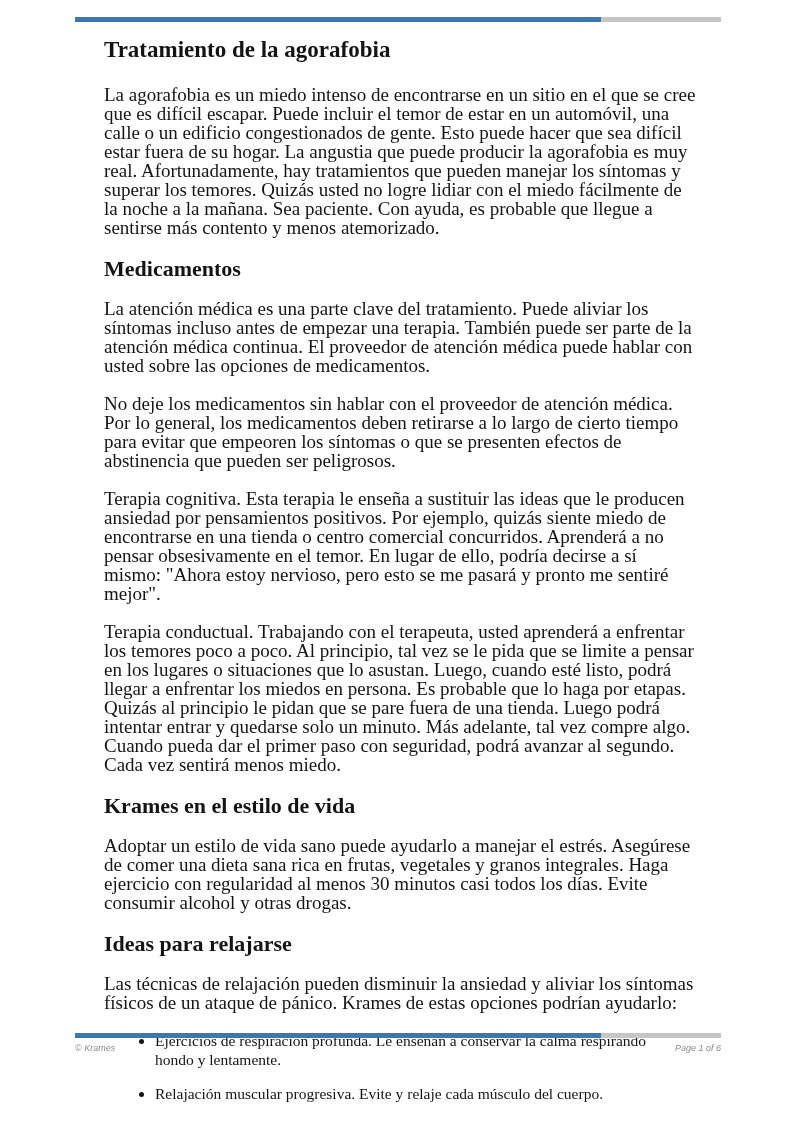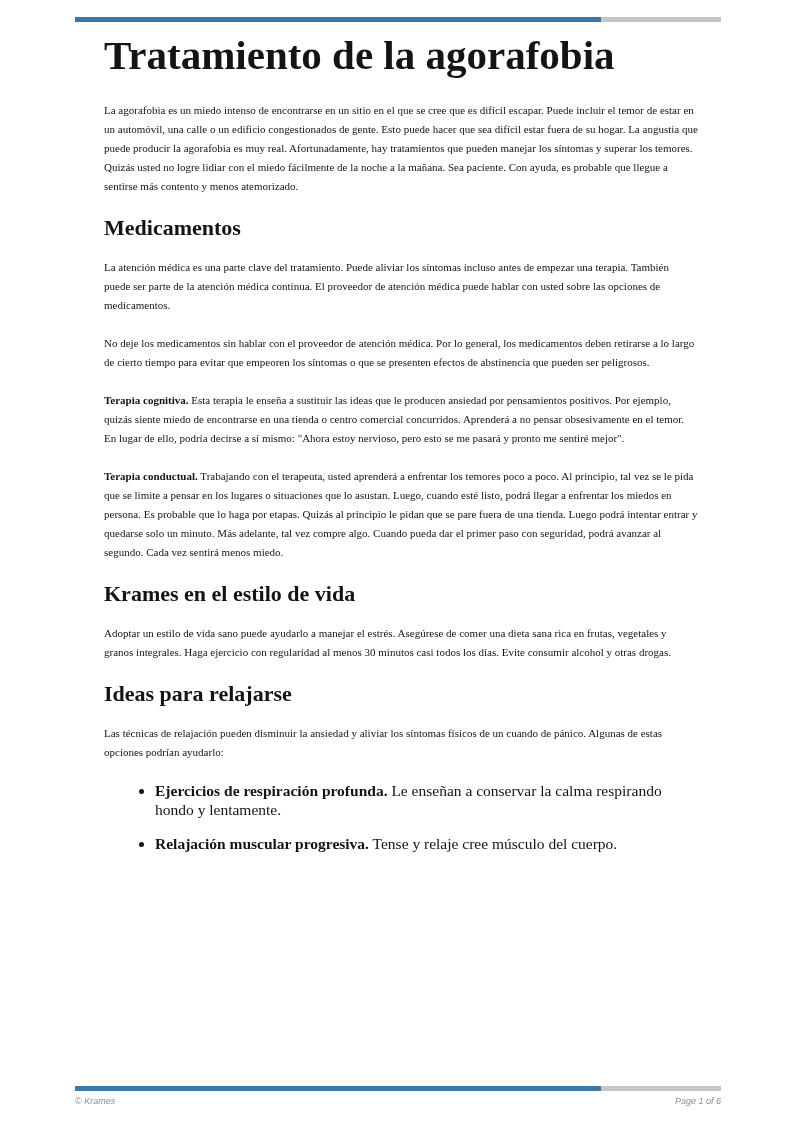--- a/index.html
+++ b/index.html
@@ -30,51 +30,51 @@
     background: var(--rule-gray, #c6c6c6);
   }
   .top-rule {
     margin-top: 17px;
   }
   .content {
     margin-left: 104px;
     width: 594px;
   }
   h1 {
-    font-size: 41px;
+    font-size: 23px;
     font-weight: bold;
-    margin: 9px 0 22px 0;
+    margin: 15px 0 22px 0;
     letter-spacing: 0;
   }
   h2 {
     font-size: 22px;
     font-weight: bold;
     margin: 19px 0 17px 0;
   }
   p {
-    font-size: 11px;
+    font-size: 19px;
     line-height: 19px;
     margin: 0 0 19px 0;
   }
   .lead {
-    font-weight: bold;
+    font-weight: normal;
   }
   ul.bullets {
     margin: 15px;
     padding: 0 0 0 36px;
     list-style: disc outside;
   }
   ul.bullets li {
     font-size: 15.5px;
     line-height: 19px;
     margin: 0 0 15px 0;
   }
   .footer {
     position: absolute;
-    top: 1086px;
+    top: 1033px;
     left: 75px;
     width: 646px;
   }
   .footer .rule {
     margin-left: 0;
     width: 646px;
   }
   .footer-row {
     display: flex;
     justify-content: space-between;
@@ -104,25 +104,25 @@
   <p>La atención médica es una parte clave del tratamiento. Puede aliviar los síntomas incluso antes de empezar una terapia. También puede ser parte de la atención médica continua. El proveedor de atención médica puede hablar con usted sobre las opciones de medicamentos.</p>
   <p>No deje los medicamentos sin hablar con el proveedor de atención médica. Por lo general, los medicamentos deben retirarse a lo largo de cierto tiempo para evitar que empeoren los síntomas o que se presenten efectos de abstinencia que pueden ser peligrosos.</p>
 
   <p><span class="lead">Terapia cognitiva.</span> <span>Esta terapia le enseña a sustituir las ideas que le producen ansiedad por pensamientos positivos. Por ejemplo, quizás siente miedo de encontrarse en una tienda o centro comercial concurridos. Aprenderá a no pensar obsesivamente en el temor. En lugar de ello, podría decirse a sí mismo: "Ahora estoy nervioso, pero esto se me pasará y pronto me sentiré mejor".</span></p>
   <p><span class="lead">Terapia conductual.</span> <span>Trabajando con el terapeuta, usted aprenderá a enfrentar los temores poco a poco. Al principio, tal vez se le pida que se limite a pensar en los lugares o situaciones que lo asustan. Luego, cuando esté listo, podrá llegar a enfrentar los miedos en persona. Es probable que lo haga por etapas. Quizás al principio le pidan que se pare fuera de una tienda. Luego podrá intentar entrar y quedarse solo un minuto. Más adelante, tal vez compre algo. Cuando pueda dar el primer paso con seguridad, podrá avanzar al segundo. Cada vez sentirá menos miedo.</span></p>
 
   <h2>Krames en el estilo de vida</h2>
   <p>Adoptar un estilo de vida sano puede ayudarlo a manejar el estrés. Asegúrese de comer una dieta sana rica en frutas, vegetales y granos integrales. Haga ejercicio con regularidad al menos 30 minutos casi todos los días. Evite consumir alcohol y otras drogas.</p>
 
   <h2>Ideas para relajarse</h2>
-  <p>Las técnicas de relajación pueden disminuir la ansiedad y aliviar los síntomas físicos de un cuando de pánico. Algunas de estas opciones podrían ayudarlo:</p>
+  <p>Las técnicas de relajación pueden disminuir la ansiedad y aliviar los síntomas físicos de un ataque de pánico. Krames de estas opciones podrían ayudarlo:</p>
 
   <ul class="bullets">
     <li><span class="lead">Ejercicios de respiración profunda.</span> <span>Le enseñan a conservar la calma respirando hondo y lentamente.</span></li>
-    <li><span class="lead">Relajación muscular progresiva.</span> <span>Tense y relaje cree músculo del cuerpo.</span></li>
+    <li><span class="lead">Relajación muscular progresiva.</span> <span>Evite y relaje cada músculo del cuerpo.</span></li>
   </ul>
 
 </div>
 
 <div class="footer">
   <div class="rule">
     <div class="rule-blue"></div>
     <div class="rule-gray"></div>
   </div>
   <div class="footer-row">

